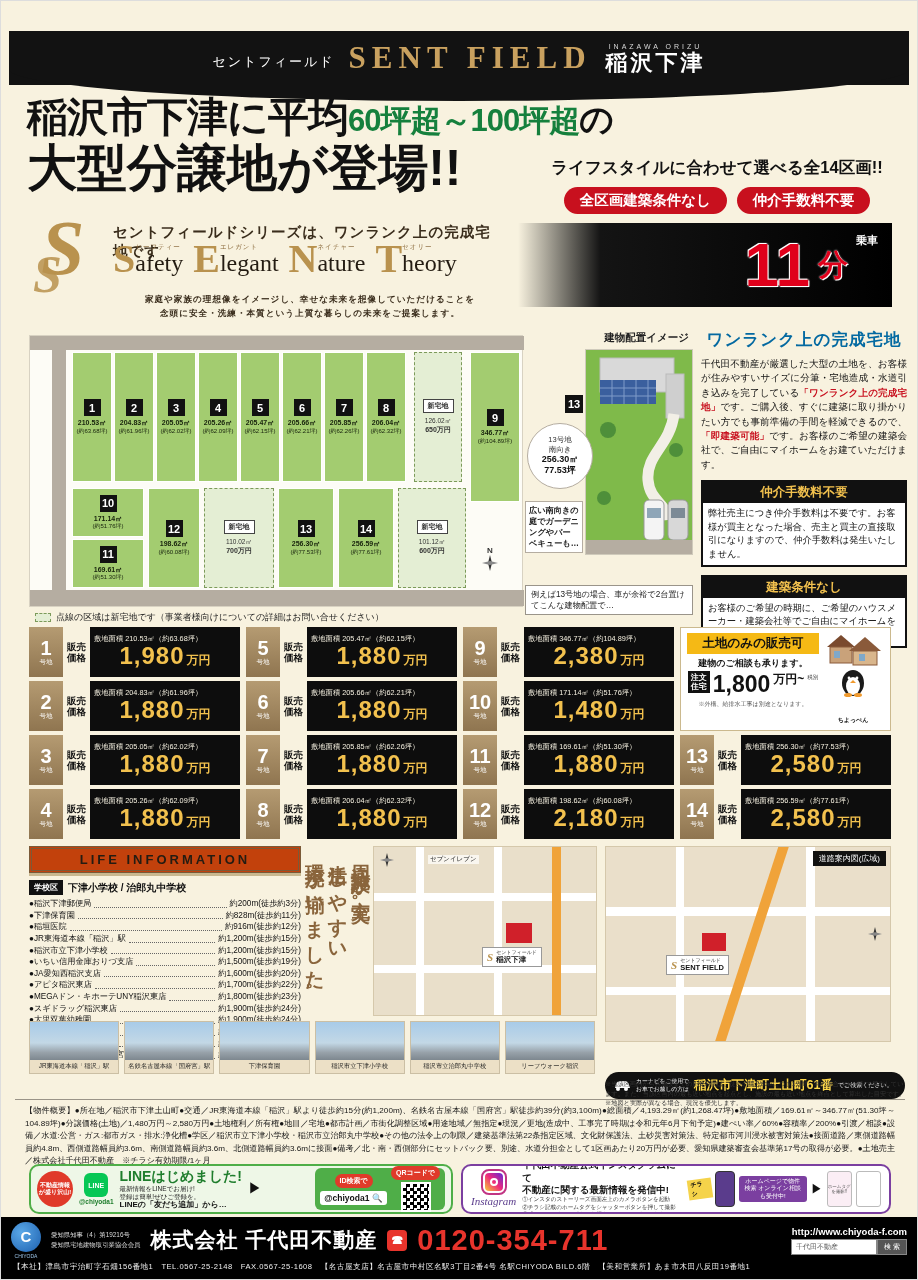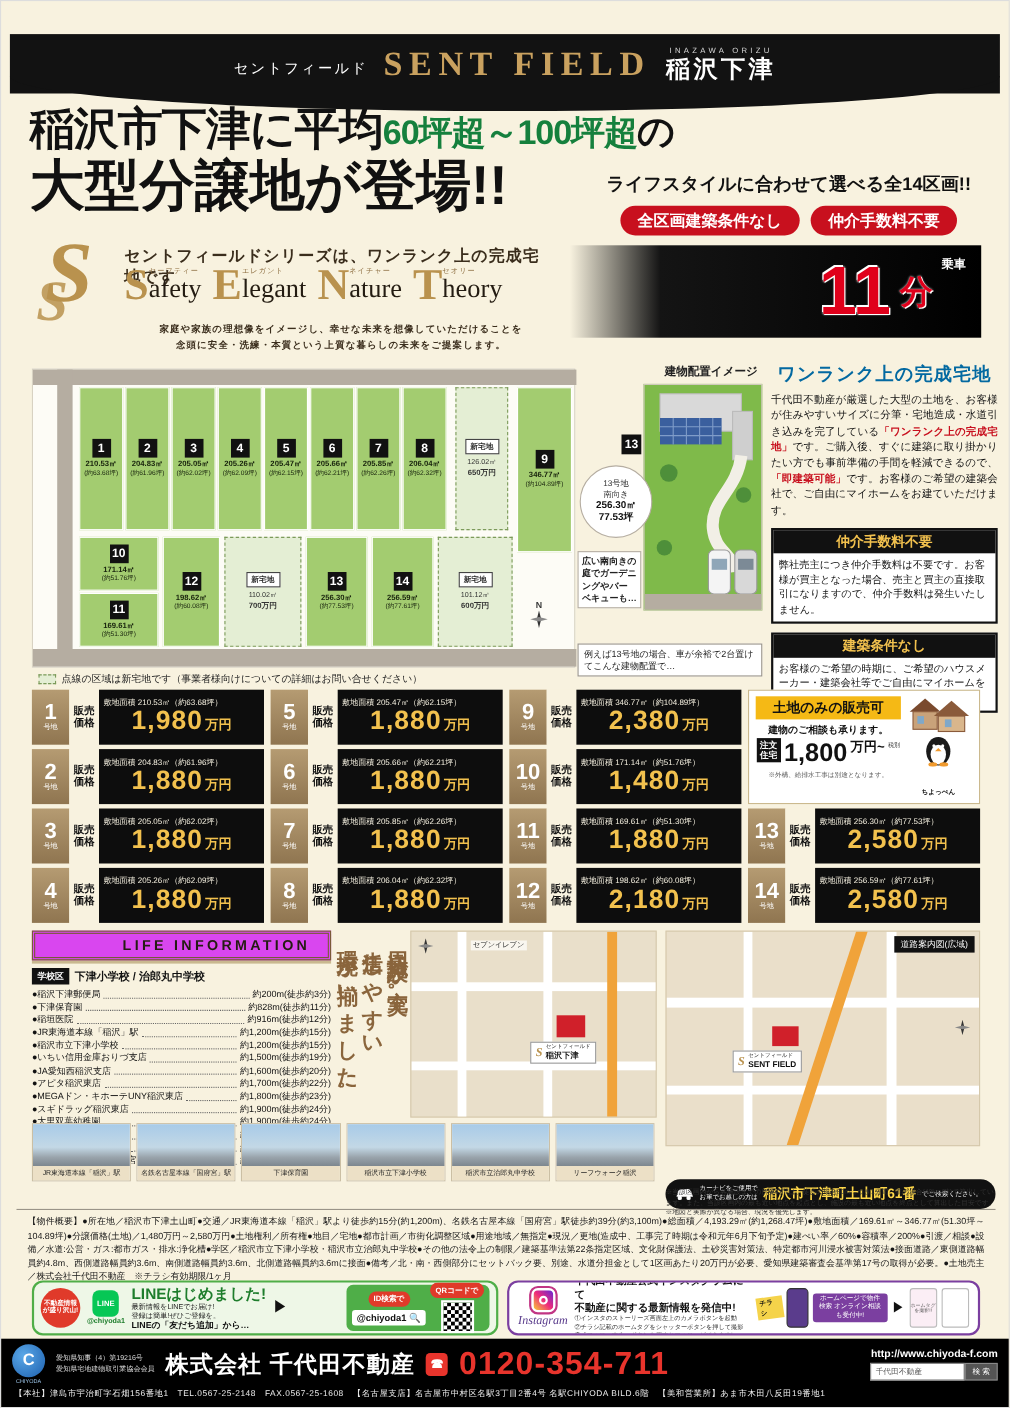--- a/index.html
+++ b/index.html
@@ -128,21 +128,21 @@
   .lo-badge{background:#111;color:#fff;font-size:8px;font-weight:bold;line-height:1.15;padding:2px 3px;text-align:center}
   .lo-price{font-size:23px;font-weight:900;color:#111}
   .lo-unit{font-size:12px;font-weight:900;color:#111}
   .lo-tax{font-size:5.5px;color:#333;align-self:flex-start;margin-top:3px}
   .lo-note{font-size:6px;color:#555;text-align:center;margin-top:2px}
   .lo-right{width:62px;display:flex;flex-direction:column;align-items:center;justify-content:space-between}
   .lo-mascot{font-size:6px;color:#111;font-weight:bold}
 
   
   .life{position:absolute;top:845px;left:28px;width:272px}
-  .life-h{border:3px double #7a5a38;background:#d946ef;text-align:right;font-size:13px;font-weight:900;
+  .life-h{border:3px double #7a5a38;background:#c2410c;text-align:center;font-size:13px;font-weight:900;
           letter-spacing:3px;color:#241c12;padding:3px 16px;box-shadow:0 3px 0 #c9b88f}
   .school{display:flex;align-items:center;gap:5px;margin-top:7px}
   .school .bg{background:#111;color:#fff;font-size:8px;font-weight:bold;padding:2px 5px}
   .school .tx{font-size:10px;font-weight:900;color:#111}
   .flist{margin-top:3px}
   .frow{display:flex;align-items:flex-end;font-size:8.2px;color:#111;line-height:1.42}
   .frow .nm{white-space:nowrap}
   .frow .ld{flex:1;border-bottom:1px dotted #666;margin:0 3px 2px}
   .frow .ds{white-space:nowrap}
 

